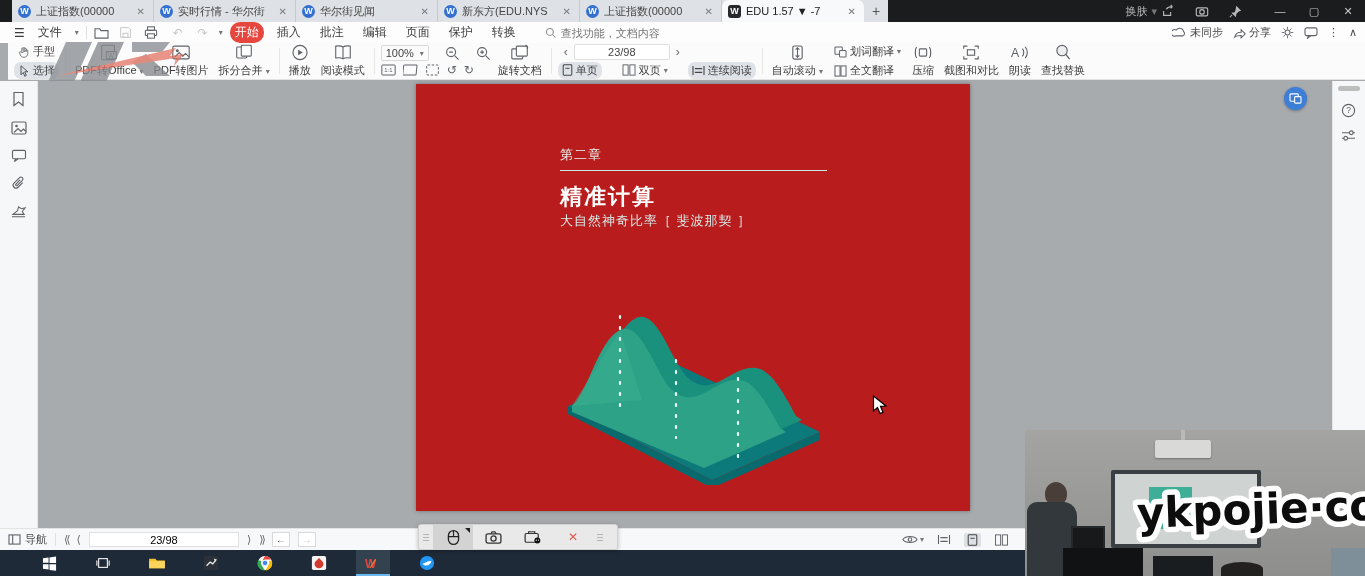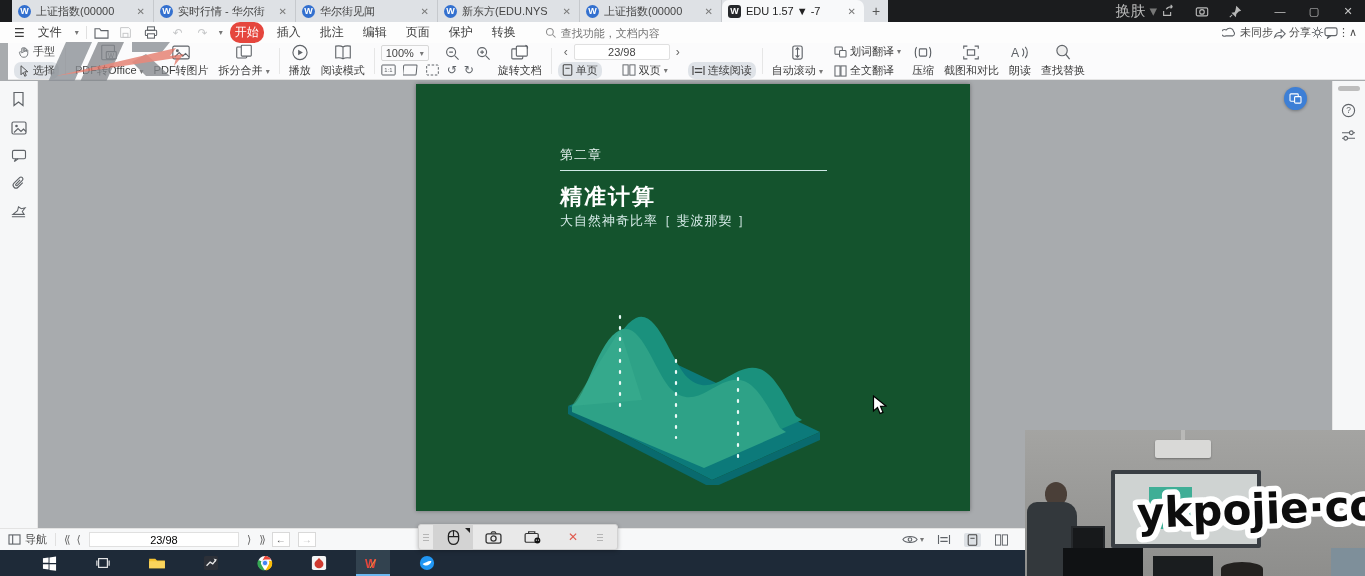--- a/index.html
+++ b/index.html
@@ -12,34 +12,34 @@
   .tabbar { position:absolute; left:0; top:0; width:1365px; height:22px; background:#dee1e5; display:flex; align-items:flex-end; }
   .tab-edge { width:12px; height:22px; background:#1b1c1e; }
   .tab { width:142px; height:22px; display:flex; align-items:center; gap:5px; padding:0 6px; color:#454545; font-size:11px; border-right:1px solid #c6c9cd; cursor:default; }
   .tab.active { background:#f8f9fa; border-radius:7px 7px 0 0; border-right:none; color:#222; }
   .tab .fav { width:13px; height:13px; border-radius:50%; background:#3370cf; color:#fff; font-size:9px; font-weight:bold; display:flex; align-items:center; justify-content:center; flex:none; }
   .tab.active .fav { border-radius:3px; background:#26282b; }
   .tab .t { flex:1; overflow:hidden; white-space:nowrap; text-overflow:clip; }
   .tab .x { color:#7a7a7a; font-size:10px; padding:0 2px; }
   .newtab { width:24px; height:22px; display:flex; align-items:center; justify-content:center; font-size:14px; color:#555; }
   .tab-dark { flex:1; height:22px; background:#1b1c1e; display:flex; align-items:center; justify-content:flex-end; color:#b8b8b8; }
-  .tab-dark .lbl { font-size:15px; margin-right:4px; }
+  .tab-dark .lbl { font-size:11px; margin-right:4px; }
   .tab-dark .dico { width:34px; text-align:center; font-size:12px; }
   .winbtn { width:34px; height:22px; display:flex; align-items:center; justify-content:center; color:#c7c7c7; font-size:11px; }
 
   
   .menubar { position:absolute; left:0; top:22px; width:1365px; height:21px; background:#fdfdfd; display:flex; align-items:center; padding:0 8px; gap:7px; }
   .menubar .mi { color:#3c3c3c; font-size:12px; padding:0 6px; }
   .pill { background:#e5463d; color:#fff; border-radius:10px; padding:2px 5px; font-size:12px; }
   .vsep { width:1px; height:13px; background:#e0e0e0; }
   .mini-ic { width:18px; text-align:center; color:#5f6368; }
   .dim { opacity:.35; }
   .msearch { display:flex; align-items:center; gap:4px; margin-left:16px; }
   .msearch input { border:none; outline:none; background:transparent; font-size:11px; color:#444; width:150px; font-family:inherit; }
-  .mright { margin-left:auto; display:flex; align-items:center; color:#4a4a4a; font-size:11px; }
+  .mright { margin-left:auto; display:flex; align-items:center; gap:10px; color:#4a4a4a; font-size:11px; }
   .mright .grp { display:flex; align-items:center; gap:3px; }
 
   
   .toolbar { position:absolute; left:8px; top:43px; width:1365px; height:37px; background:#fbfbfc; border-bottom:1px solid #e4e4e4; display:flex; align-items:stretch; padding:1px 6px; gap:4px; }
   .tdiv { width:1px; background:#e6e6e6; margin:4px 2px; }
   .stackcol { display:flex; flex-direction:column; justify-content:center; gap:2px; }
   .srow { display:flex; align-items:center; gap:3px; font-size:11px; color:#3c3c3c; padding:1px 4px; border-radius:2px; }
   .srow.sel { background:#dfe3e8;border-radius:7px; }
   .bigbtn { display:flex; flex-direction:column; align-items:center; justify-content:center; gap:2px; font-size:11px; color:#3c3c3c; padding:0 3px; }
   .caret { font-size:8px; color:#777; }
@@ -48,21 +48,21 @@
   .navchev { color:#666; font-size:12px; padding:0 6px; }
   .wm-logo { position:absolute; left:36px; top:40px; width:170px; height:44px; pointer-events:none; opacity:.92; }
 
   
   .main { position:absolute; left:0; top:81px; width:1365px; height:447px; background:#a8abae; }
   .left-rail { position:absolute; left:0; top:0; width:38px; height:447px; background:#f6f7f8; border-right:1px solid #e6e6e6; display:flex; flex-direction:column; align-items:center; padding-top:10px; gap:14px; }
   .right-rail { position:absolute; right:0; top:0; width:33px; height:447px; background:#f6f7f8; border-left:1px solid #e6e6e6; }
   .scrollthumb { position:absolute; left:5px; top:5px; width:22px; height:5px; background:#bdbdbd; border-radius:3px; }
   .rail-ic { position:absolute; left:8px; color:#5f6368; }
 
-  .page { position:absolute; left:416px; top:3px; width:554px; height:427px; background:#14532d; box-shadow:0 0 4px rgba(0,0,0,.35); }
+  .page { position:absolute; left:416px; top:3px; width:554px; height:427px; background:#b91c1c; box-shadow:0 0 4px rgba(0,0,0,.35); }
   .page .chapter { position:absolute; left:144px; top:62px; color:#e8f4f2; font-size:13px; letter-spacing:1px; }
   .page .rule { position:absolute; left:144px; top:86px; width:267px; height:1px; background:#cfe8e5; }
   .page .ptitle { position:absolute; left:144px; top:98px; color:#ffffff; font-size:22px; font-weight:bold; letter-spacing:2px; }
   .page .psub { position:absolute; left:144px; top:128px; color:#d8ecea; font-size:13px; letter-spacing:1px; }
   .illus { position:absolute; left:138px; top:196px; }
 
   .float-badge { position:absolute; left:1284px; top:6px; width:23px; height:23px; border-radius:50%; background:#3d7fd6; box-shadow:0 1px 3px rgba(0,0,0,.3); display:flex; align-items:center; justify-content:center; }
 
   
   .floatbar { position:absolute; left:418px; top:524px; width:200px; height:26px; background:#e9e9e9; border:1px solid #d2d2d2; border-radius:3px; box-shadow:0 1px 4px rgba(0,0,0,.25); display:flex; align-items:center; z-index:40; }

